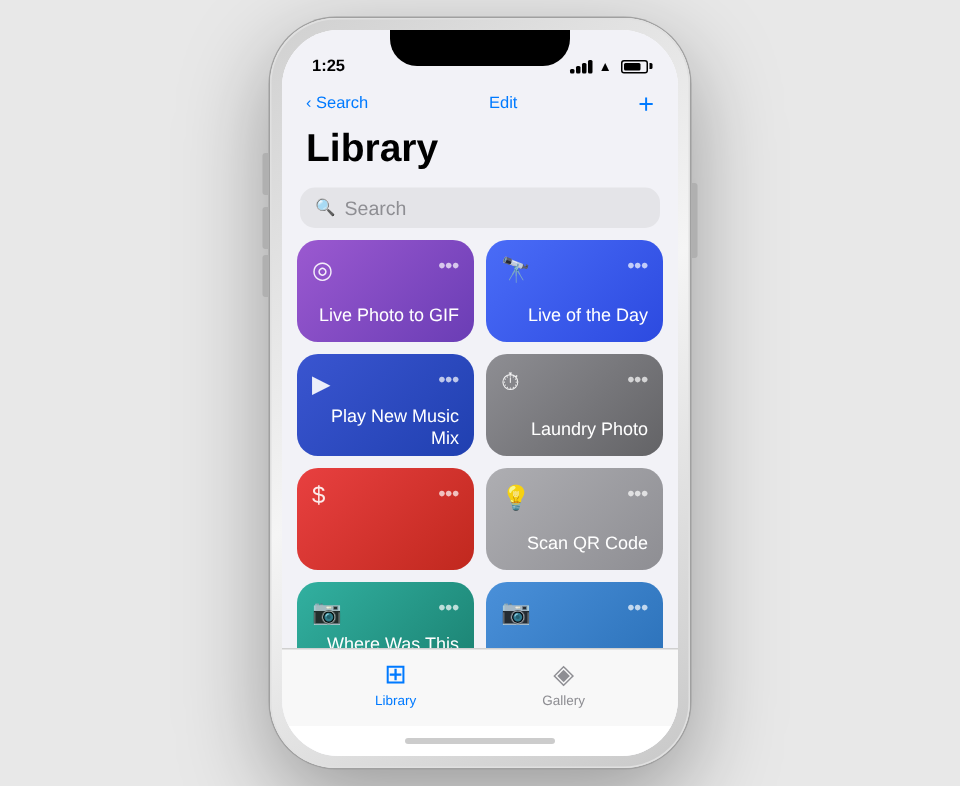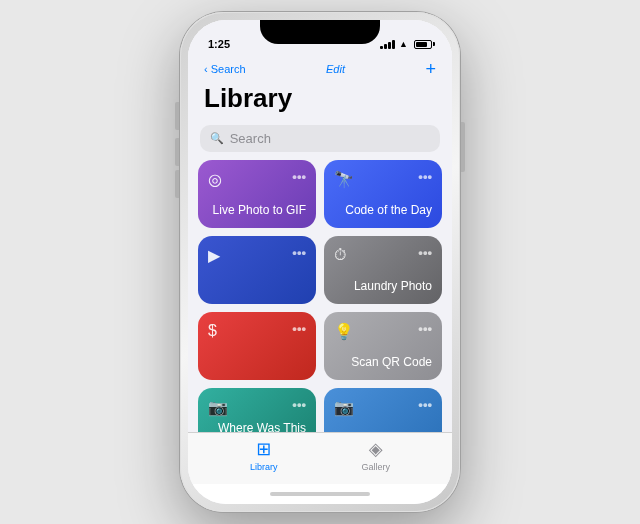--- a/index.html
+++ b/index.html
@@ -322,21 +322,21 @@
             <div class="battery-fill"></div>
           </div>
         </div>
       </div>
 
       <div class="nav-bar">
         <div class="nav-back">
           <span>‹</span>
           <span>Search</span>
         </div>
-        <span style="color:#007aff;font-size:11px;font-style:italic;">Edit</span>
+        <span style="color:#007aff;font-size:11px;">Edit</span>
         <span class="nav-plus">+</span>
       </div>
 
       <div class="header">
         <div class="header-title">Library</div>
       </div>
 
       <div class="search-bar">
         <span class="search-icon-svg">🔍</span>
         <span class="search-placeholder">Search</span>
@@ -348,27 +348,28 @@
         <span class="card-icon">◎</span>
         <span class="card-more">•••</span>
       </div>
       <div class="card-title">Live Photo to GIF</div>
     </div>
           <div class="shortcut-card card-blue">
       <div class="card-top">
         <span class="card-icon">🔭</span>
         <span class="card-more">•••</span>
       </div>
-      <div class="card-title">Code of the Day</div>
+      <div class="card-title">Live of the Day</div>
     </div>
           <div class="shortcut-card card-dark-blue">
       <div class="card-top">
         <span class="card-icon">▶</span>
         <span class="card-more">•••</span>
       </div>
+      <div class="card-title">Play New Music Mix</div>
     </div>
           <div class="shortcut-card card-gray">
       <div class="card-top">
         <span class="card-icon">⏱</span>
         <span class="card-more">•••</span>
       </div>
       <div class="card-title">Laundry Photo</div>
     </div>
           <div class="shortcut-card card-red">
       <div class="card-top">

